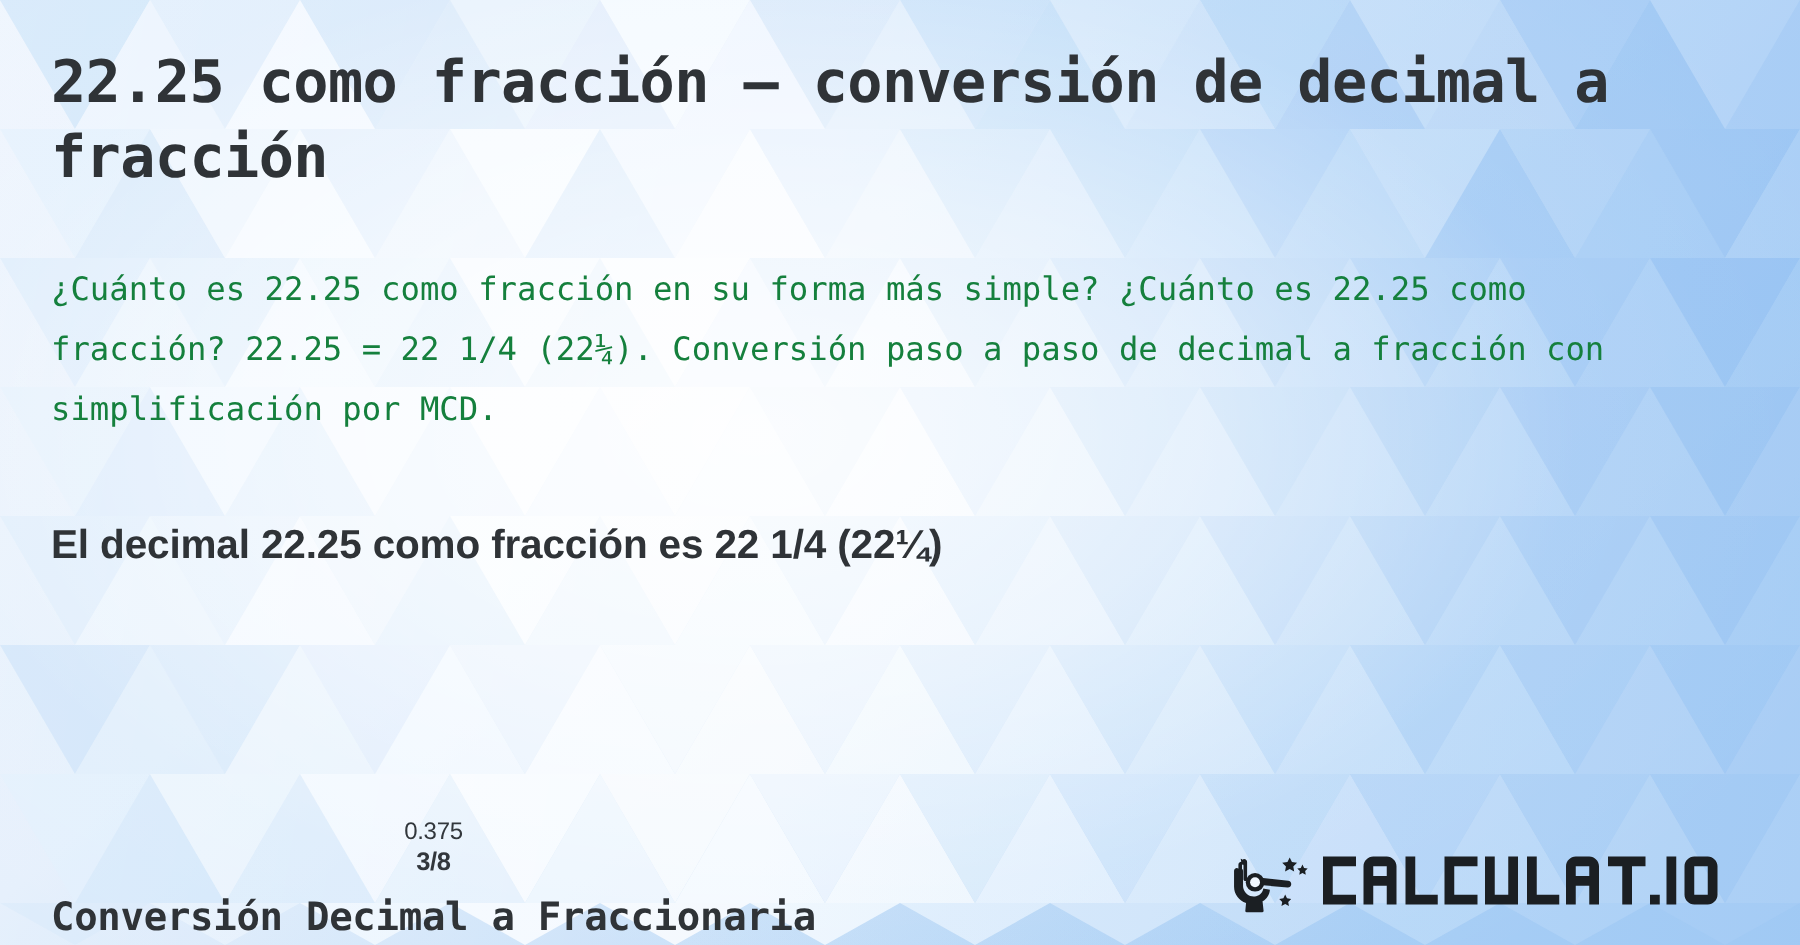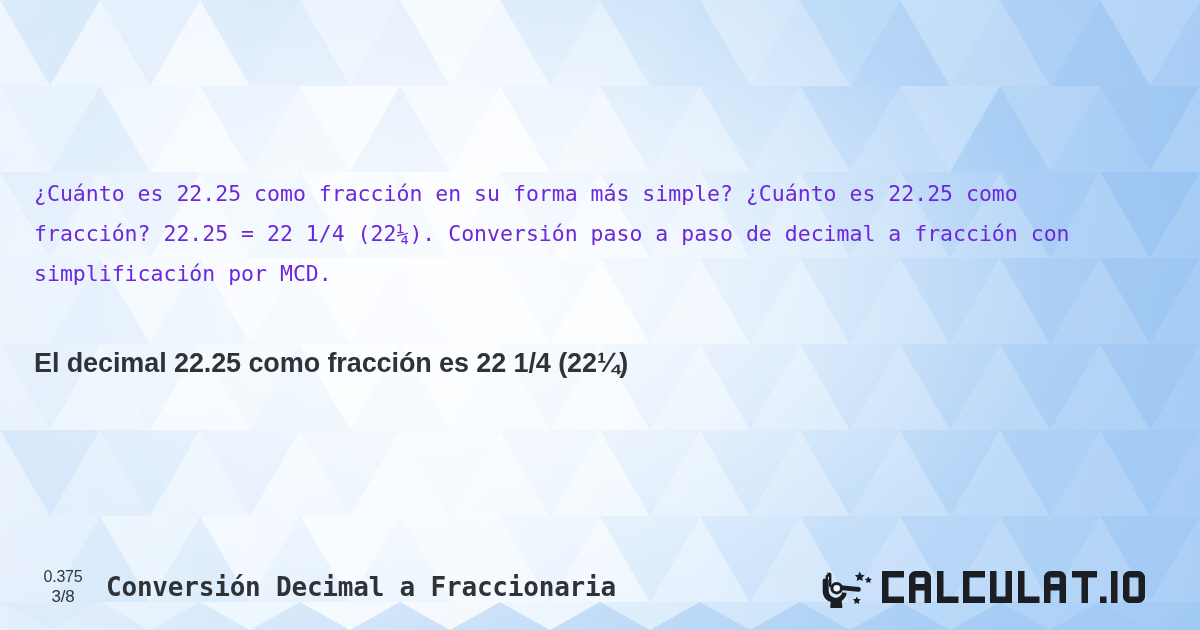--- a/index.html
+++ b/index.html
@@ -67,21 +67,21 @@
 
   #description {
     position: absolute;
     left: 34px;
     top: 174px;
     width: 1110px;
     margin: 0;
     font-size: 21.5px;
     line-height: 40px;
     font-weight: 400;
-    color: #6d28d9;
+    color: #15803d;
     font-family: "DejaVu Sans Mono", "Liberation Mono", monospace;
   }
 
   #answer {
     position: absolute;
     left: 34px;
     top: 344px;
     width: 1140px;
     margin: 0;
     font-size: 27px;
@@ -103,40 +103,42 @@
     box-sizing: border-box;
     display: flex;
     align-items: center;
     justify-content: space-between;
     z-index: 3;
   }
   #footer-left {
     display: flex;
     align-items: center;
     gap: 14px;
+    flex-direction: column;
   }
 
   #frac-icon {
     display: flex;
     flex-direction: column;
     align-items: center;
     justify-content: center;
     line-height: 1;
     color: #32373c;
     font-family: "Liberation Sans", sans-serif;
     width: 58px;
   }
   #frac-icon .num {
     font-size: 16px;
     letter-spacing: -0.2px;
   }
   #frac-icon .den {
     font-size: 17px;
     margin-top: 3px;
     letter-spacing: -0.2px;
+    font-weight: bold;
   }
 
   #footer-title {
     font-size: 26px;
     font-weight: 700;
     color: #2f3337;
     letter-spacing: -0.2px;
     font-family: "DejaVu Sans Mono", "Liberation Mono", monospace;
     white-space: nowrap;
   }
@@ -357,20 +359,21 @@
       <polygon points="800,602 900,602 850,630" fill="#d2e6fa" opacity=".72"></polygon>
       <polygon points="900,602 1000,602 950,630" fill="#c5dff9" opacity=".76"></polygon>
       <polygon points="1000,602 1100,602 1050,630" fill="#bad8f7" opacity=".8"></polygon>
       <polygon points="1100,602 1200,602 1150,630" fill="#b0d2f6" opacity=".8"></polygon>
     </g>
   </svg>
   <div id="bg-wash"></div>
 
   <div id="content">
 
+    <h1 id="title">22.25 como fracción – conversión de decimal a fracción</h1>
 
     <p id="description">¿Cuánto es 22.25 como fracción en su forma más simple? ¿Cuánto es 22.25 como fracción? 22.25 = 22 1/4 (22¼). Conversión paso a paso de decimal a fracción con simplificación por MCD.</p>
 
     <p id="answer">El decimal 22.25 como fracción es 22 1/4 (22¼)</p>
 
   </div>
 
   <div id="footer">
 
     <div id="footer-left">

